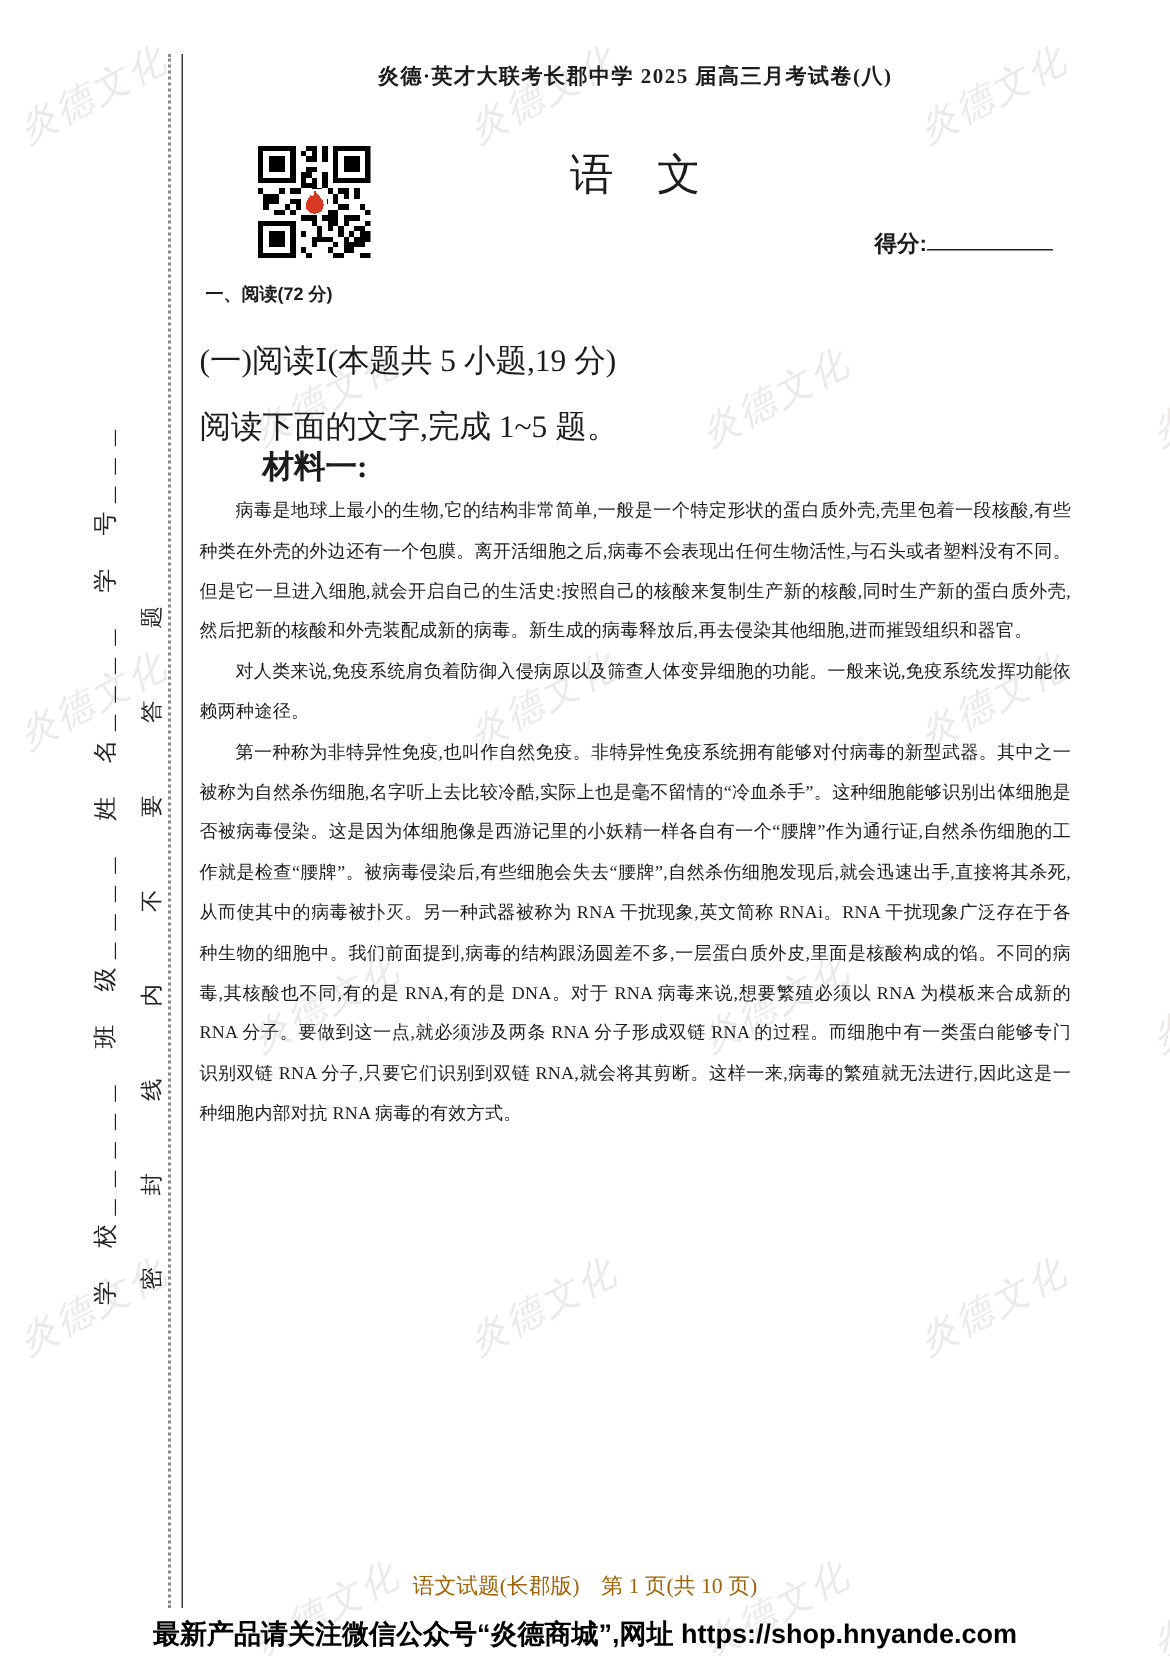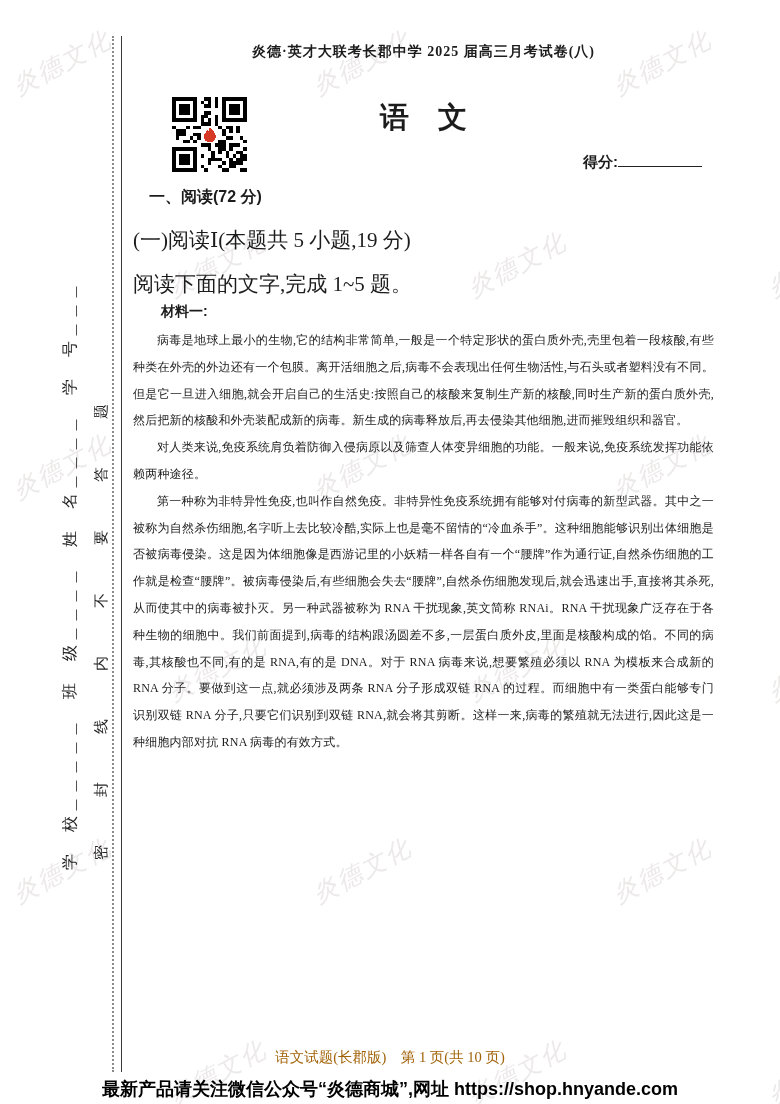--- a/index.html
+++ b/index.html
@@ -32,34 +32,34 @@
   }
   
   .main { position:absolute; left:133px; top:0; width:581px; z-index:3; }
   .exam-title {
     margin:38px 0 0; text-align:center; font-size:14px; font-weight:700;
     letter-spacing:1px; line-height:27px; white-space:nowrap;
   }
   .qr { position:absolute; left:39px; top:97px; width:75px; height:75px; }
   .qr svg { display:block; width:75px; height:75px; shape-rendering:crispEdges; }
   .subject {
-    margin:36px 0 0; text-align:center; font-size:29px; font-weight:700;
+    margin:36px 0 0; text-align:center; font-size:29px; font-weight:400;
     line-height:32px; font-family:"Liberation Sans","DejaVu Sans",sans-serif;
   }
   .score-row { margin-top:19px; text-align:right; padding-right:12px;
     font-size:15px; font-weight:700; height:20px;
     font-family:"Liberation Sans","DejaVu Sans",sans-serif; }
   .score-blank { display:inline-block; width:84px; height:15px;
     border-bottom:1.5px solid #222; vertical-align:baseline; }
   .intro { margin:7px 0 0; text-indent:2em; font-size:15.5px; line-height:22px; }
-  .section-h { margin:14px 16px 0; font-size:16px; font-weight:700; line-height:21px;
+  .section-h { margin:14px 4px 0; font-size:12px; font-weight:700; line-height:21px;
     font-family:"Liberation Sans","DejaVu Sans",sans-serif; }
   .sub-line { margin:23px 0 0; font-size:21px; line-height:21px; }
-  .material { margin:6px 0 0; text-indent:2em; font-size:14px; font-weight:700;
-    line-height:21px; font-family:Liberation Sans, sans-serif; }
+  .material { margin:6px 0 0; text-indent:2em; font-size:21px; font-weight:700;
+    line-height:21px; font-family:Liberation Serif, serif; }
   .passage { margin-top:5px; }
   .passage p {
     margin:0; text-indent:2em; font-size:12px; line-height:26.8px;
     text-align:justify; letter-spacing:0.2px;
   }
   .page-footer {
     position:absolute; left:0; right:0; top:1048px; text-align:center;
     font-size:14.5px; color:#a16207; z-index:3;
   }
   .promo {

